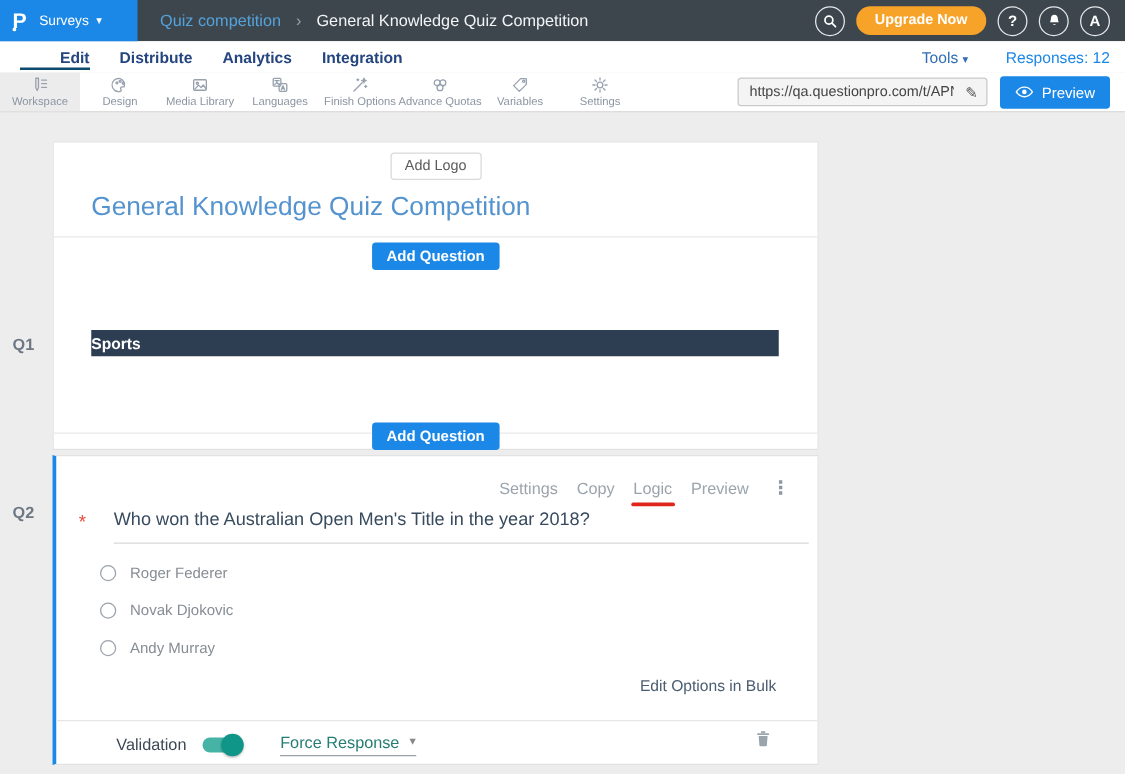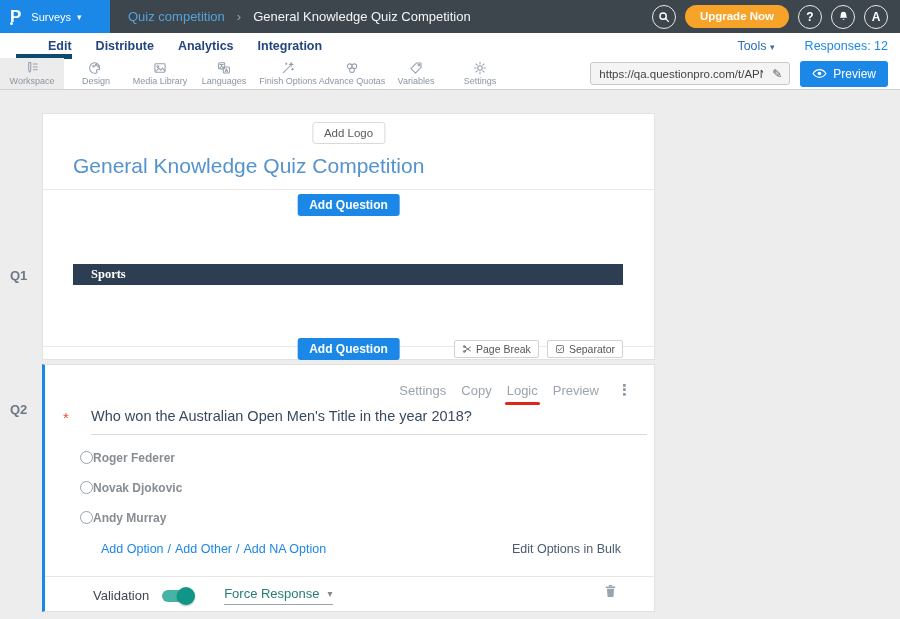--- a/index.html
+++ b/index.html
@@ -18,21 +18,21 @@
   .crumb-link { color:#54a2dc; cursor:pointer; }
   .crumb-sep { color:#9aa1a8; margin:0 12px; font-size:13px; }
   .crumb-current { color:#f2f4f5; }
   .top-actions { margin-left:auto; display:flex; align-items:flex-start; gap:9px; padding-right:12px; }
   .circle-btn { width:24px; height:24px; border-radius:50%; border:1.5px solid #e6e9eb; background:transparent; color:#fff; display:flex; align-items:center; justify-content:center; font-size:12px; font-weight:bold; cursor:pointer; }
   .upgrade { height:23px; border:none; border-radius:12px; background:#f7a329; color:#fff; font-size:11.5px; font-weight:bold; padding:0 15px; cursor:pointer; font-family:inherit; }
 
   
   .navbar { height:25px; background:#fff; display:flex; align-items:center; padding:0 12px 0 4px; }
   .nav-item { font-size:12.5px; font-weight:bold; color:#24457f; padding:0 12px; cursor:pointer; }
-  .nav-item.active span { border-bottom:5px solid #0c4a6e; padding-bottom:1px;padding-left:32px; }
+  .nav-item.active span { border-bottom:2px solid #0c4a6e; padding-bottom:1px;padding-left:32px; }
   .nav-right { margin-left:auto; display:flex; align-items:center; gap:30px; }
   .tools { font-size:12.5px; color:#2f6db5; cursor:pointer; }
   .tools .caret { font-size:9px; }
   .responses { font-size:12.5px; color:#1b87e6; cursor:pointer; }
 
   
   .toolbar { height:32px; background:#ffffff; border-bottom:1px solid #d2d2d2; box-shadow:0 1px 2px rgba(0,0,0,.05); display:flex; align-items:stretch; }
   .tb-item { width:64px; display:flex; flex-direction:column; align-items:center; justify-content:center; gap:1px; cursor:pointer; }
   .tb-item.active { background:#ececec; }
   .tb-item svg { width:14px; height:14px; stroke:#97a1ae; fill:none; stroke-width:1.2; stroke-linecap:round; stroke-linejoin:round; }
@@ -54,34 +54,34 @@
   .card2 { top:274px; height:248px; border-left:3px solid #1b87e6; }
 
   
   .add-logo { position:absolute; top:8px; left:50%; transform:translateX(-50%); background:#fff; border:1px solid #d9d9d9; border-radius:3px; font-size:11.5px; color:#5b5b5b; padding:4px 11px; cursor:pointer; font-family:inherit; }
   .survey-title { position:absolute; top:40px; left:30px; font-size:21px; color:#5493ce; font-weight:normal; }
   .divider { position:absolute; left:0; right:0; border-top:1px solid #e9e9e9; }
   .div1 { top:75px; } .div2 { top:232px; }
   .add-q { background:#1b87e6; color:#fff; border:none; border-radius:3px; font-size:12px; font-weight:bold; padding:4px 12px; cursor:pointer; font-family:inherit; }
   .addq1 { position:absolute; top:80px; left:50%; transform:translateX(-50%); }
   .addq2 { position:absolute; top:224px; left:50%; transform:translateX(-50%); }
-  .q-bar { position:absolute; top:150px; left:30px; right:31px; height:21px; background:#2e3e52; color:#fff; font-size:12.5px; font-weight:bold; display:flex; align-items:center; padding-left:18px; cursor:text;font-family:Liberation Serif, serif; }
+  .q-bar { position:absolute; top:150px; left:30px; right:31px; height:21px; background:#2e3e52; color:#fff; font-size:12.5px; font-weight:bold; display:flex; align-items:center; padding-left:0; cursor:text; }
   .break-btns { position:absolute; top:226px; right:31px; display:flex; gap:8px; }
   .mini-btn { display:inline-flex; align-items:center; gap:4px; height:18px; background:#fff; border:1px solid #d2d2d2; border-radius:2px; font-size:10.5px; color:#555; padding:0 7px; cursor:pointer; font-family:inherit; }
   .mini-btn svg { width:10px; height:10px; stroke:#666; fill:none; stroke-width:1.4; stroke-linecap:round; stroke-linejoin:round; }
 
   
   .q-menu { position:absolute; top:16px; right:22px; display:flex; align-items:center; gap:15px; }
   .q-menu-item { font-size:13px; color:#9ba4ac; cursor:pointer; position:relative; }
   .red-underline { position:absolute; left:-2px; right:-2px; bottom:-7px; height:2.5px; background:#e0261c; border-radius:2px; }
   .kebab { font-size:15px; color:#8b98a3; font-weight:bold; cursor:pointer; margin-left:3px; letter-spacing:0; }
   .q-row { position:absolute; top:43px; left:18px; right:7px; display:flex; }
   .req { color:#e74c3c; font-size:15px; width:28px; padding-top:1px; }
   .q-text { flex:1; font-size:14.5px; color:#374a5e; border-bottom:1px solid #d9d9d9; padding-bottom:10px; cursor:text; }
-  .opt { position:absolute; left:35px; display:flex; align-items:flex-start; cursor:pointer;font-weight:bold; }
+  .opt { position:absolute; left:35px; display:flex; align-items:flex-end; gap:11px; cursor:pointer; }
   .radio { width:13px; height:13px; border:1.5px solid #9aa1a8; border-radius:50%; background:#fff; }
   .opt-text { font-size:12px; color:#878d93; }
   .opt1 { top:86px; } .opt2 { top:116px; } .opt3 { top:146px; }
   .opt-links { position:absolute; left:56px; top:177px; font-size:12.5px; }
   .opt-links a { color:#1b87e6; text-decoration:none; cursor:pointer; }
   .opt-links .slash { color:#1b87e6; margin:0 4px; }
   .bulk { position:absolute; right:33px; top:177px; font-size:12.5px; color:#4a5c70; cursor:pointer; }
   .footer-line { position:absolute; left:0; right:0; top:211px; border-top:1px solid #e6e6e6; }
   .validation-row { position:absolute; left:48px; top:221px; display:flex; align-items:center; }
   .validation-label { font-size:13px; color:#3b4754; }
@@ -226,37 +226,20 @@
     <span class="q-label" id="q2-label">Q2</span>
 
     <div class="card card1">
       <button class="add-logo">Add Logo</button>
       <h1 class="survey-title">General Knowledge Quiz Competition</h1>
       <div class="divider div1"></div>
       <button class="add-q addq1">Add Question</button>
       <div class="q-bar">Sports</div>
       <div class="divider div2"></div>
       <button class="add-q addq2">Add Question</button>
-      <div class="break-btns">
-        <button class="mini-btn">
-          <svg viewBox="0 0 16 16">
-              <circle cx="3.6" cy="4" r="1.5"></circle>
-              <circle cx="3.6" cy="12" r="1.5"></circle>
-              <path d="M5 5l8.5 6.2M5 11l8.5-6.2"></path>
-            </svg>
-          <span>Page Break</span>
-        </button>
-        <button class="mini-btn">
-          <svg viewBox="0 0 16 16">
-              <rect x="2.5" y="2.5" width="11" height="11" rx="1.2"></rect>
-              <path d="M5.2 8.4l2 2.1 3.8-4.6"></path>
-            </svg>
-          <span>Separator</span>
-        </button>
-      </div>
     </div>
 
     <div class="card card2">
       <div class="q-menu">
         <span class="q-menu-item">Settings</span>
         <span class="q-menu-item">Copy</span>
         <span class="q-menu-item"><span>Logic</span><span class="red-underline"></span></span>
         <span class="q-menu-item">Preview</span>
         <span class="kebab">⋮</span>
       </div>
@@ -268,23 +251,20 @@
         <span class="radio"></span>
         <span class="opt-text">Roger Federer</span>
       </div>
       <div class="opt opt2">
         <span class="radio"></span>
         <span class="opt-text">Novak Djokovic</span>
       </div>
       <div class="opt opt3">
         <span class="radio"></span>
         <span class="opt-text">Andy Murray</span>
-      </div>
-      <div class="opt-links">
-        <a>Add Option</a><span class="slash">/</span><a>Add Other</a><span class="slash">/</span><a>Add NA Option</a>
       </div>
       <span class="bulk">Edit Options in Bulk</span>
       <div class="footer-line"></div>
       <div class="validation-row">
         <span class="validation-label">Validation</span>
         <span class="toggle">
             <span class="toggle-knob"></span>
           </span>
         <span class="force-resp">
           <span class="value">Force Response</span>

